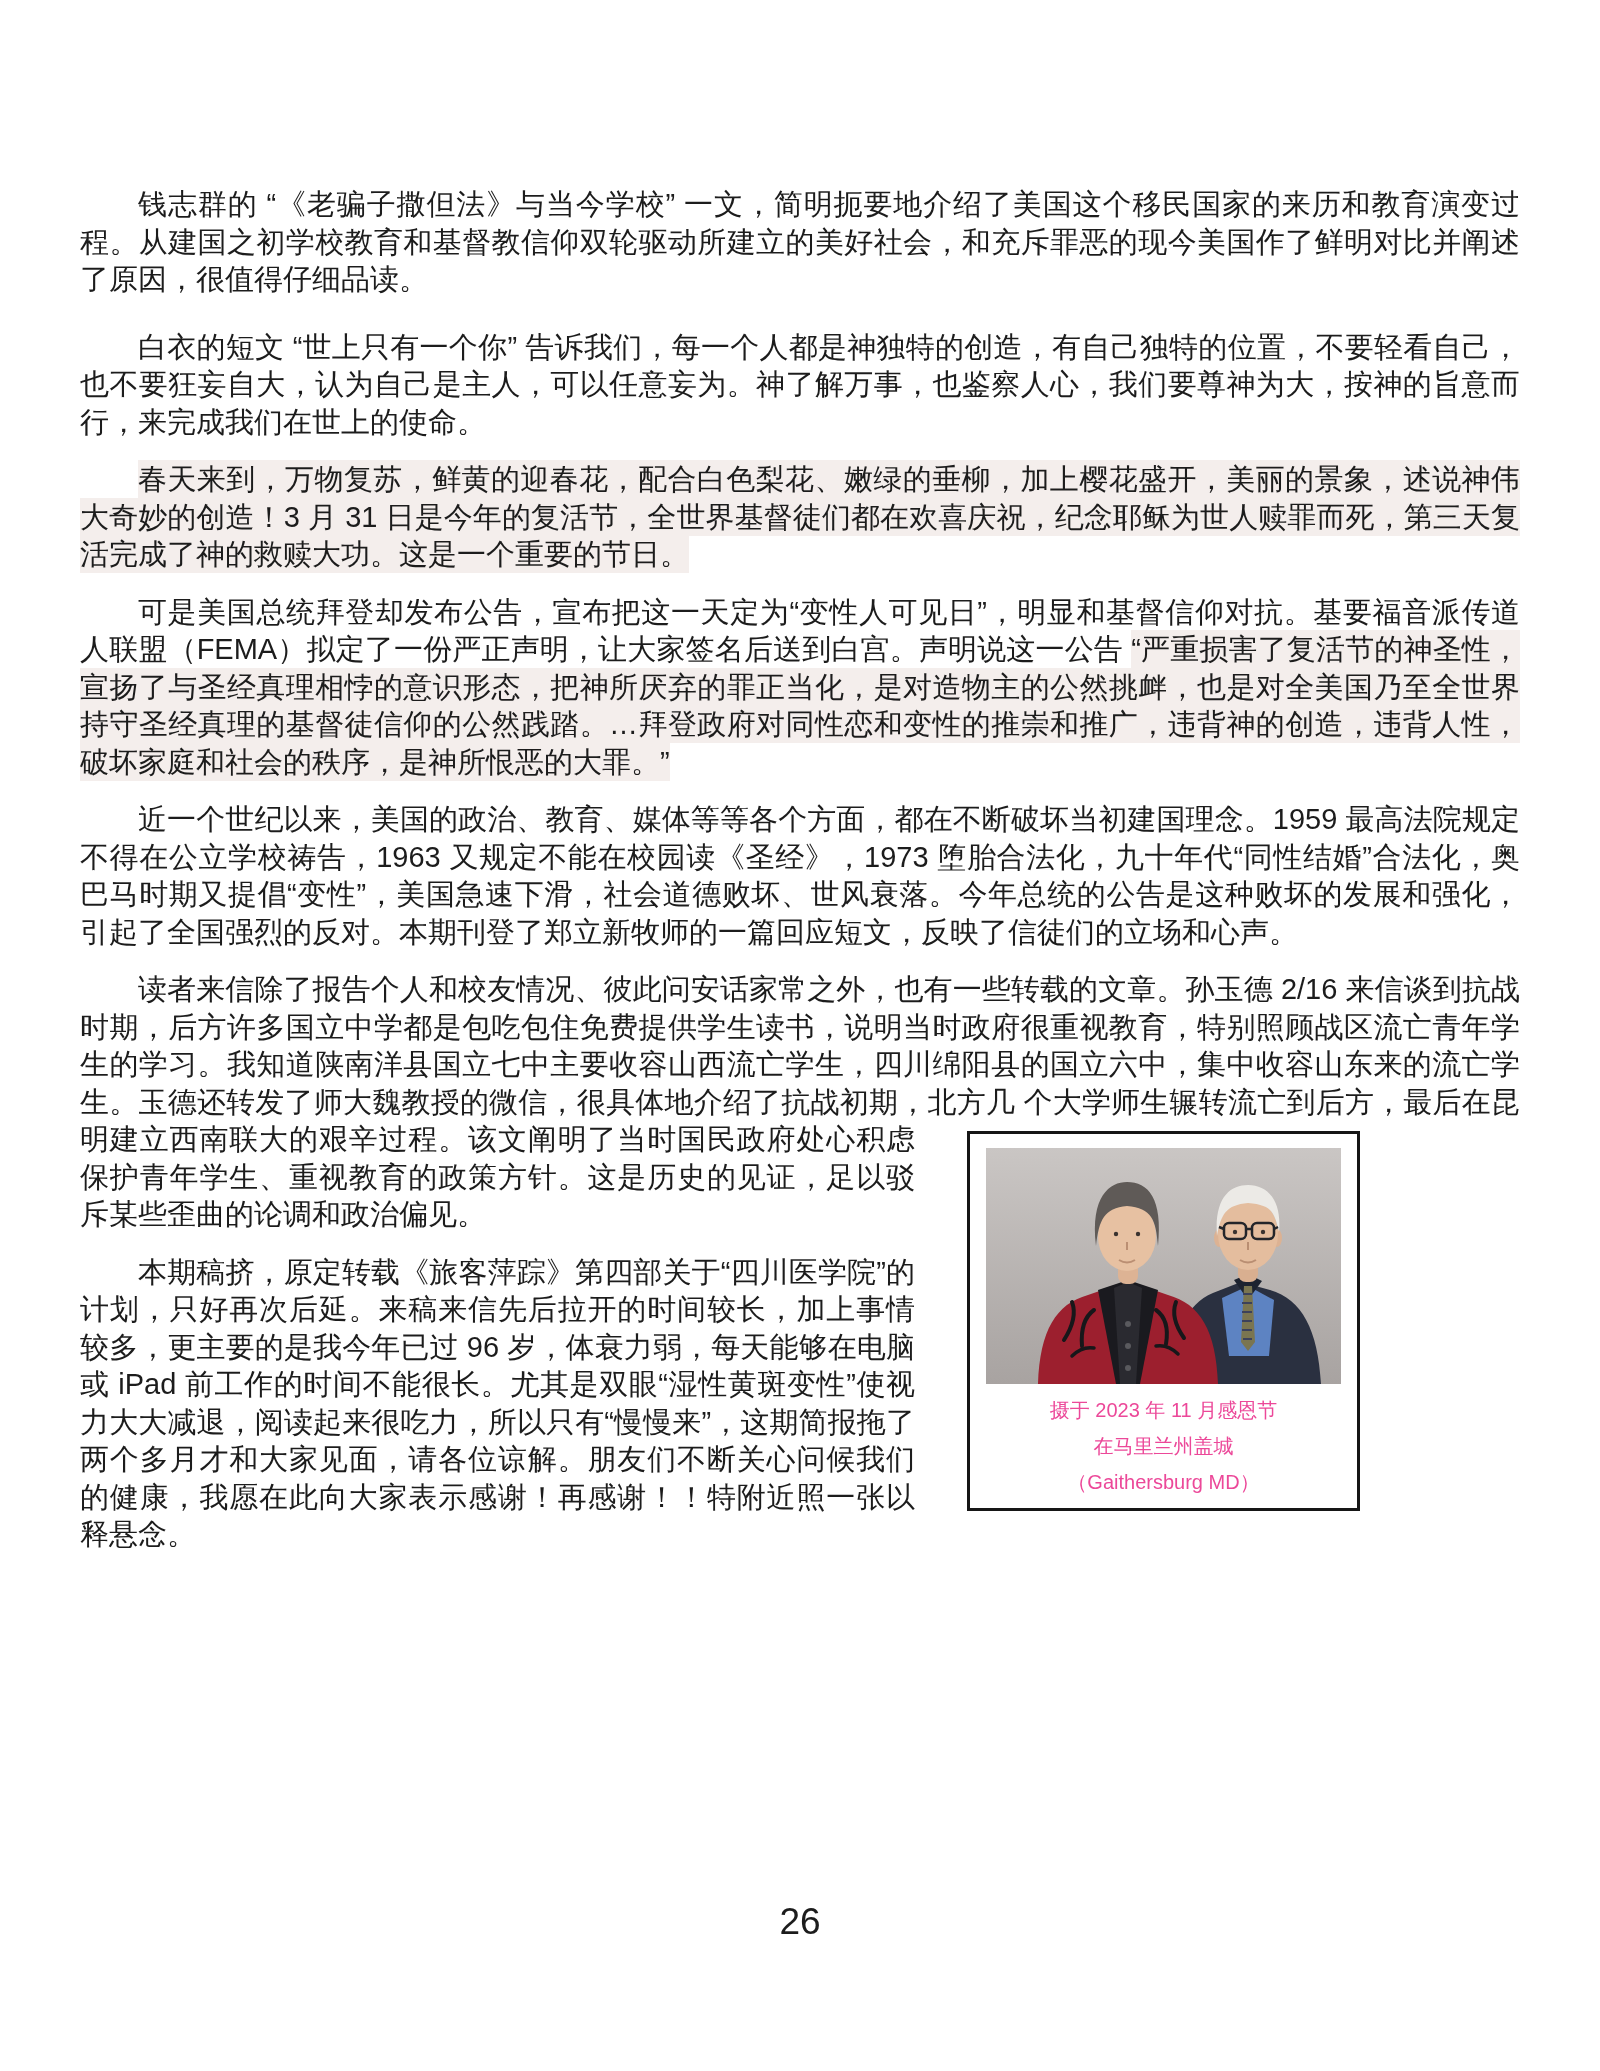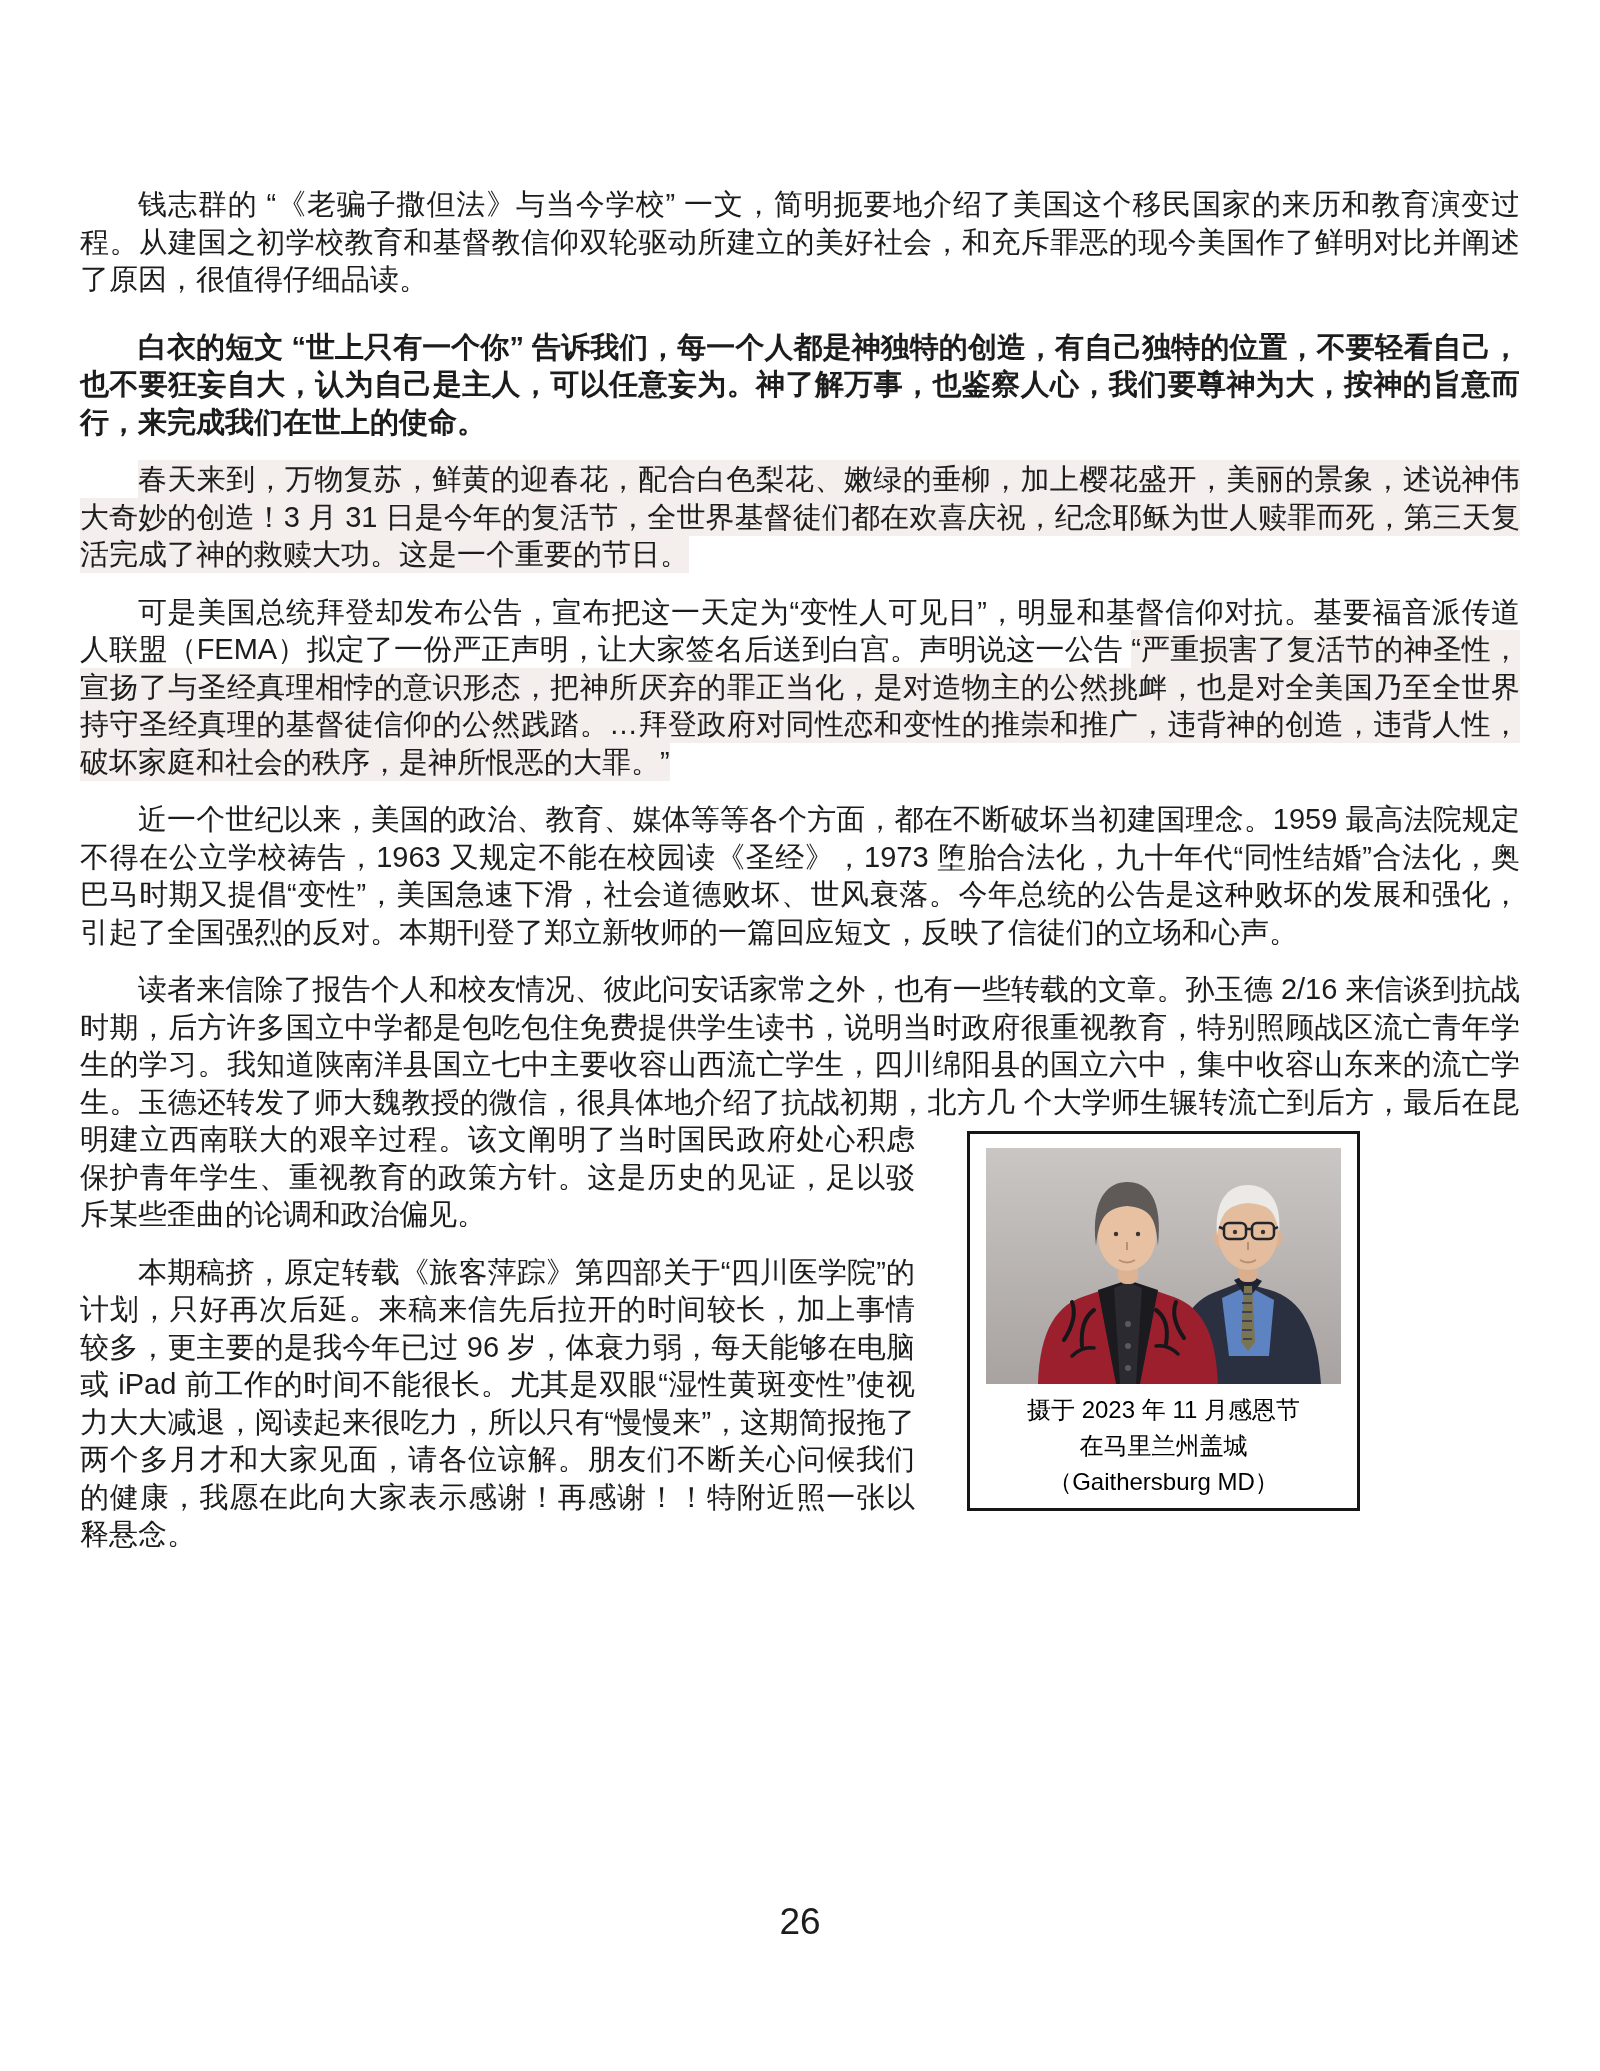--- a/index.html
+++ b/index.html
@@ -16,21 +16,21 @@
   .page{
     position:relative;width:100%;height:100%;box-sizing:border-box;
     padding:186px 80px 4px 80px;overflow:hidden;
   }
   .article p.para{
     margin:0 0 20px 0;
     font-size:29px;line-height:37.5px;
     text-align:justify;text-indent:2em;
     word-break:normal;
   }
-  .article p.para.gap-before{margin-top:30px;font-weight:bold;}
+  .article p.para.gap-before{margin-top:30px;}
   .seg{background:transparent;}
   mark.hl{
     background:var(--hl-color);
     color:inherit;
     padding:3px 0;
   }
   
   .photo-box{
     float:right;
     width:393px;
@@ -40,22 +40,22 @@
     padding:14px 16px 8px 16px;
     background:#ffffff;
     text-indent:0;
     text-align:center;
   }
   .photo{display:block;}
   .photo svg{display:block;width:100%;height:auto;}
   .caption{display:block;margin-top:8px;}
   .cap-line{
     display:block;
-    font-size:24px;line-height:36px;
-    color:#000000;
+    font-size:20px;line-height:36px;
+    color:#ec4899;
     text-align:center;
   }
   .page-number{
     position:absolute;
     top:1906px;left:0;right:0;
     text-align:center;
     font-size:37px;line-height:32px;
     color:#1c1c1c;
   }
 </style>

